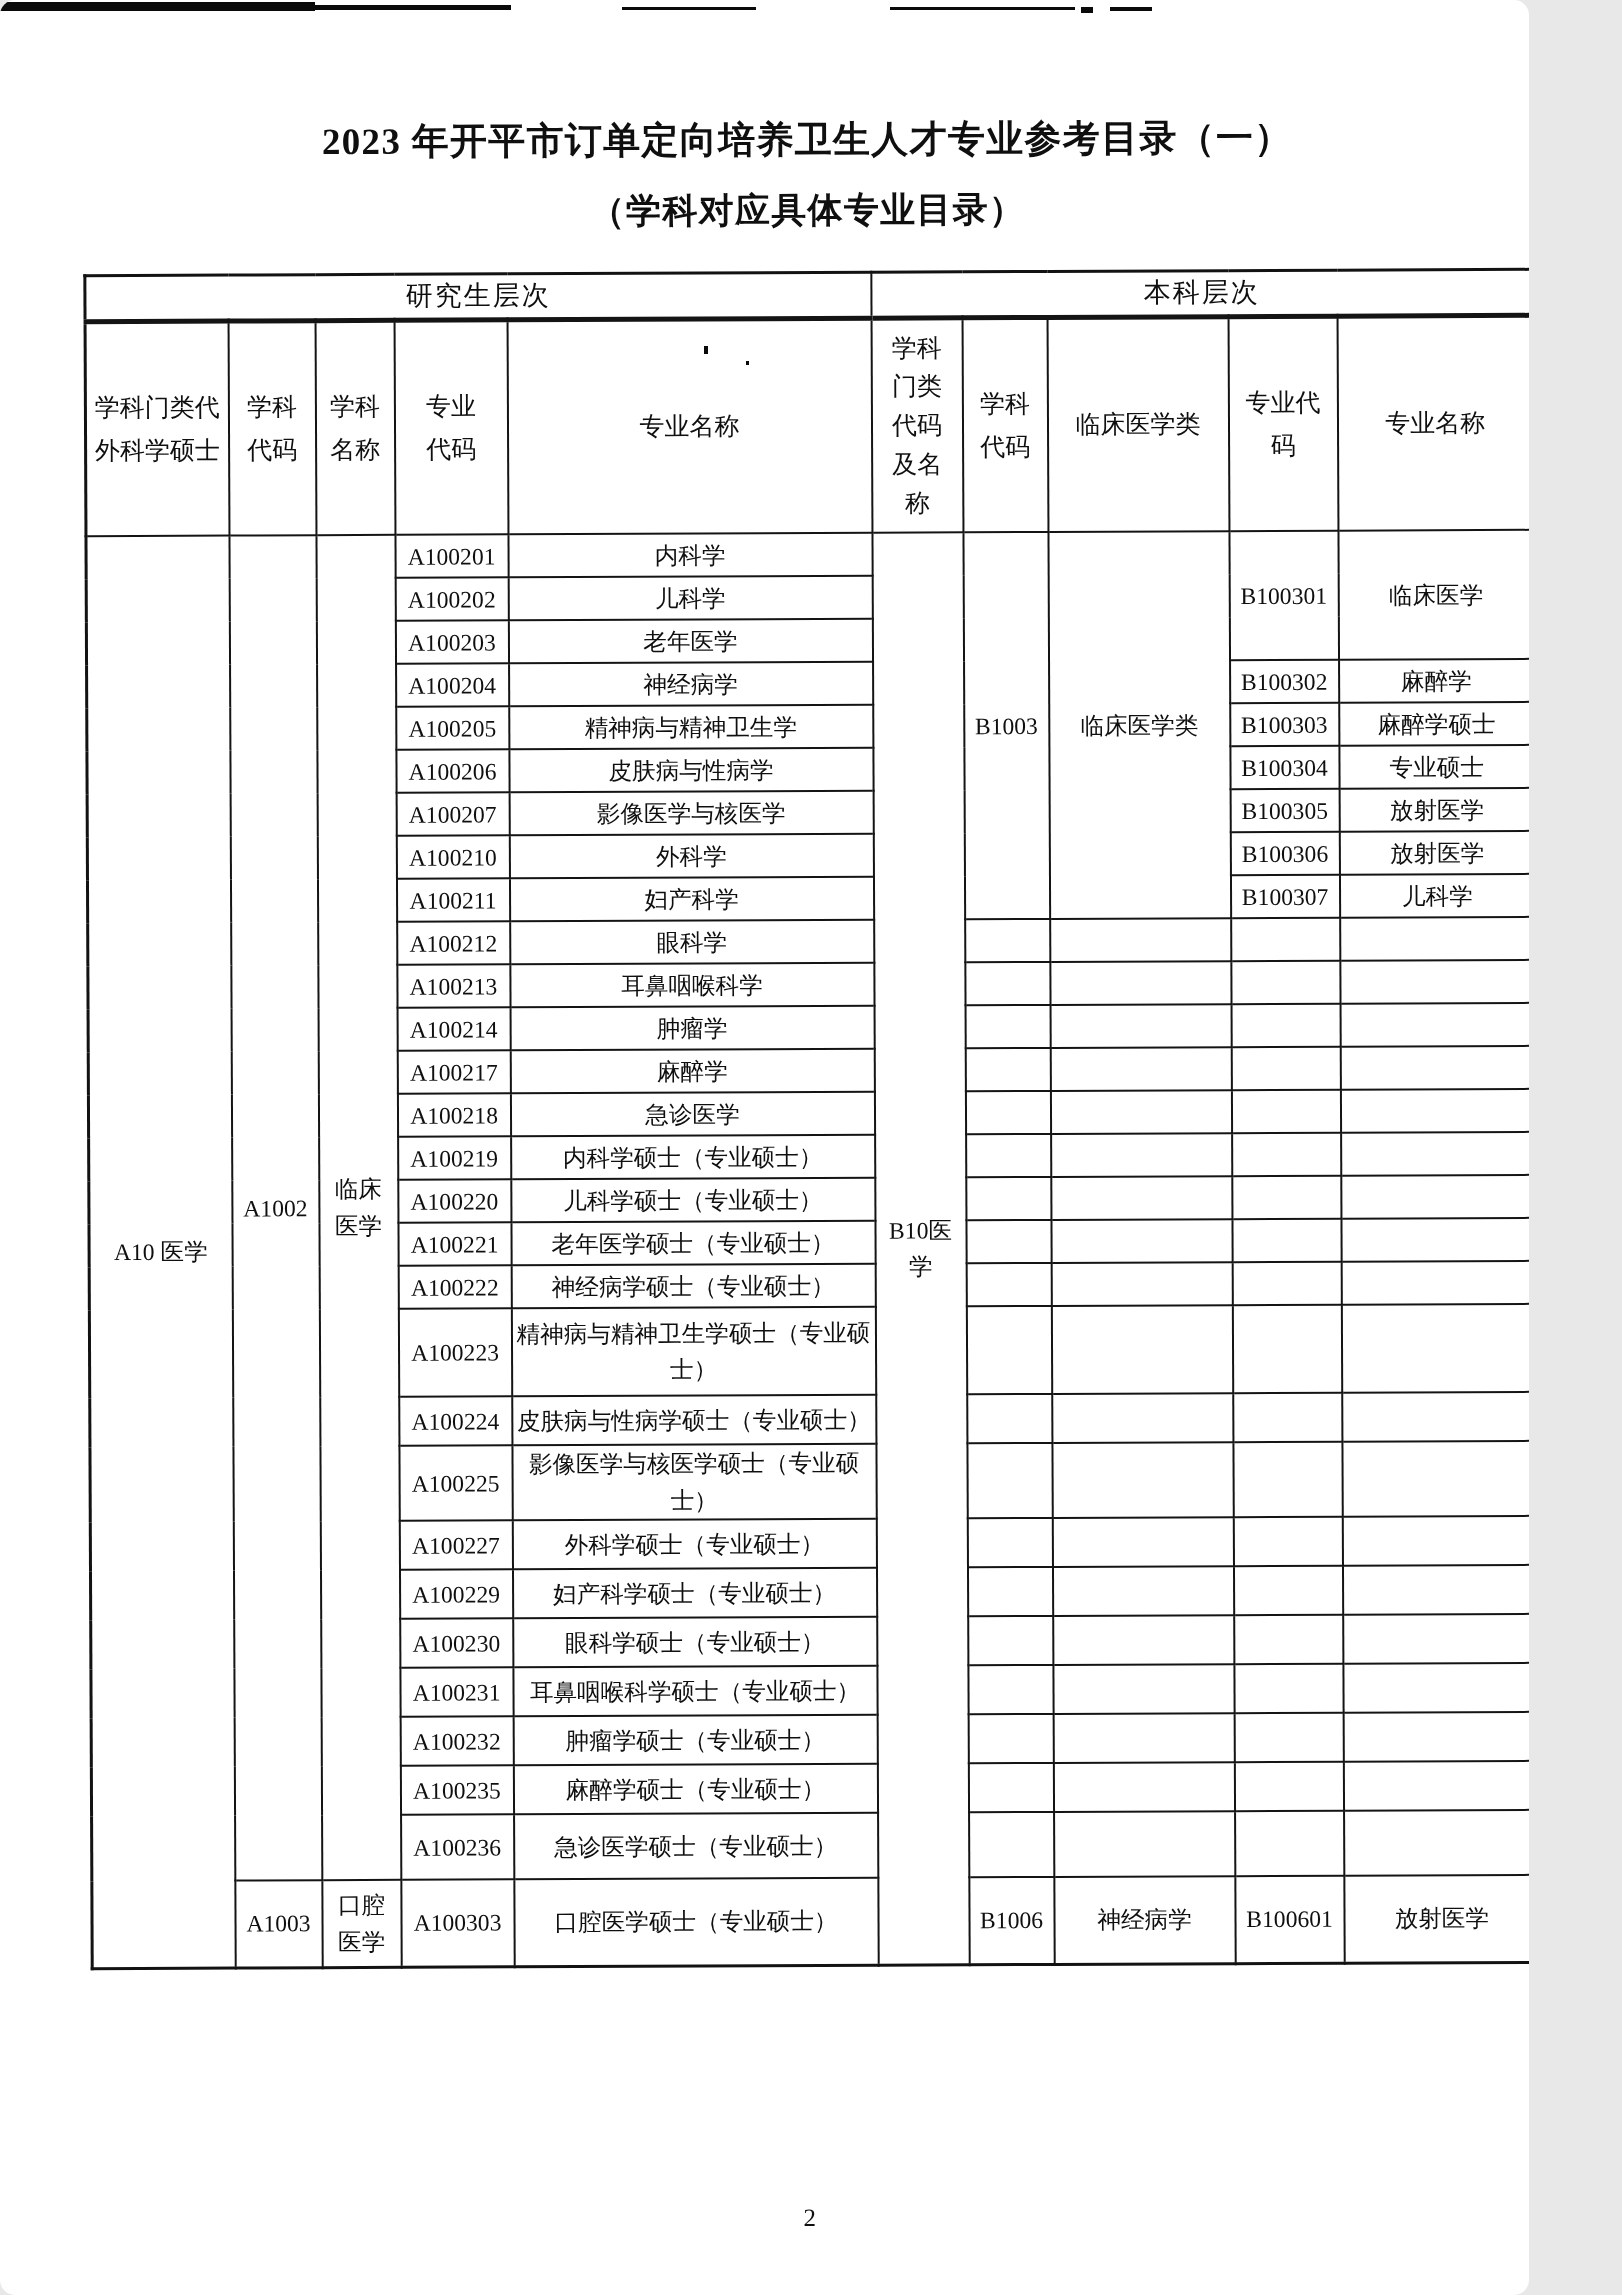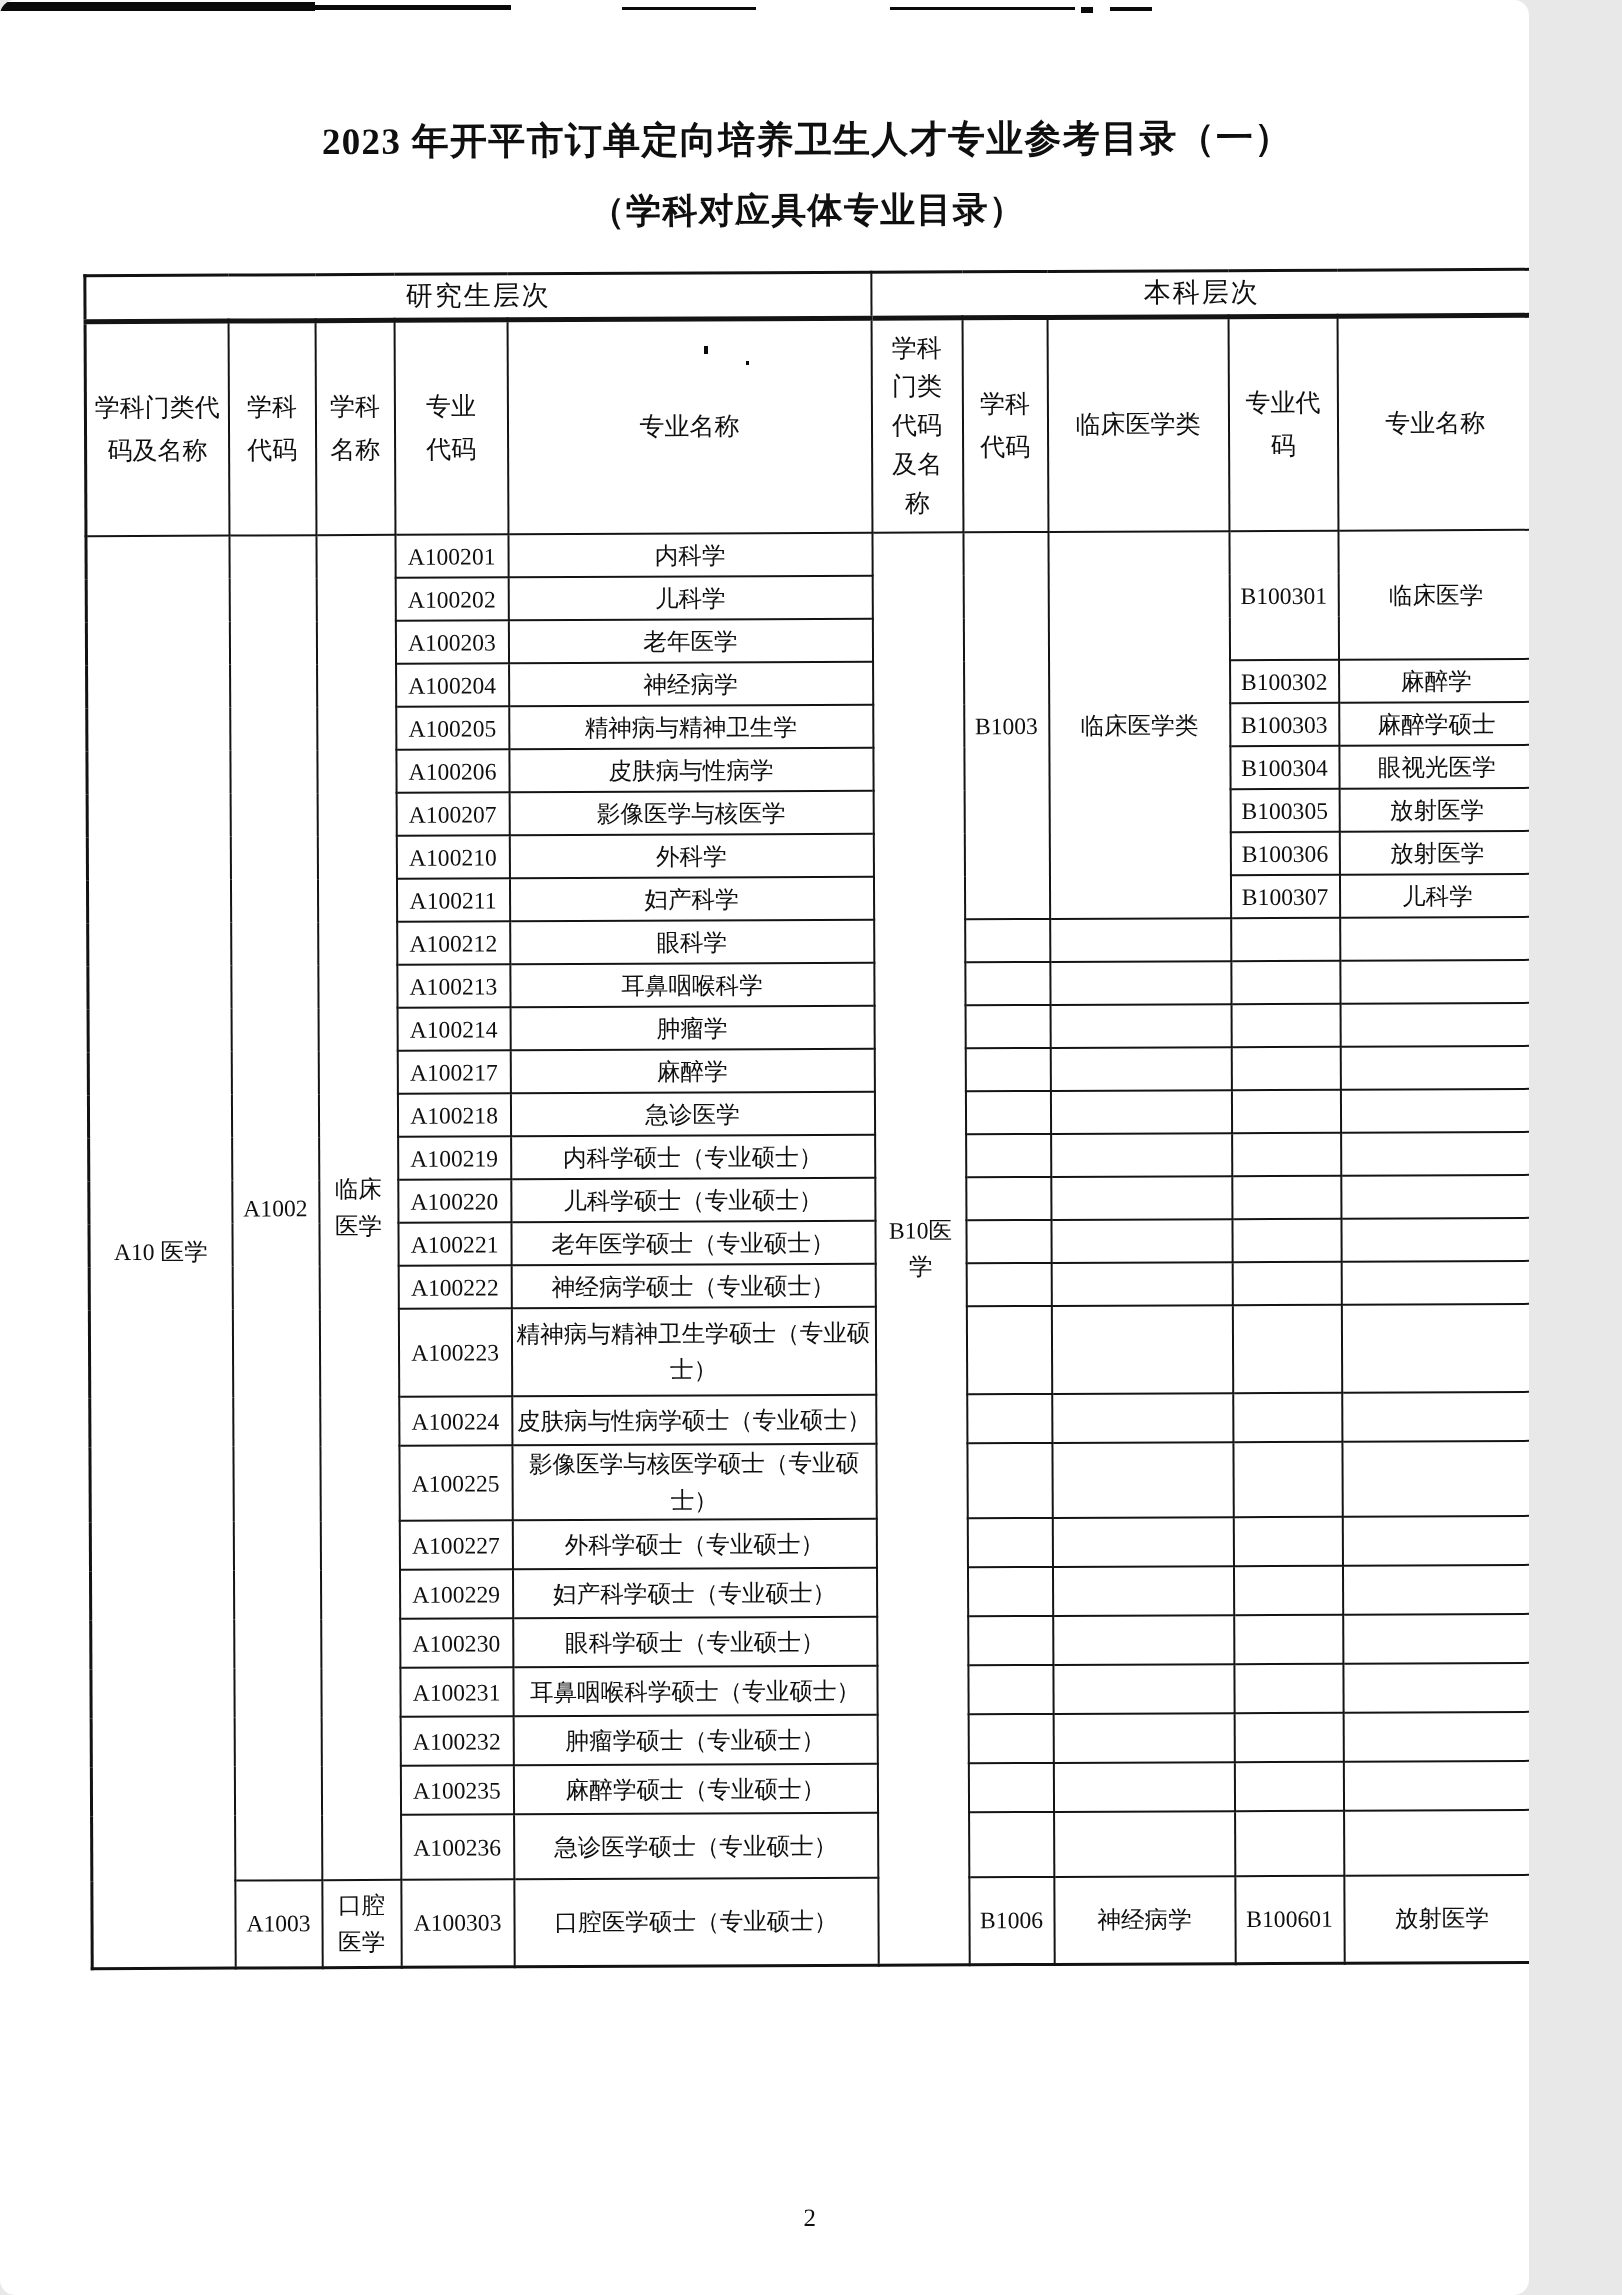--- a/index.html
+++ b/index.html
@@ -76,21 +76,21 @@
           <col style="width:109px">
           <col style="width:196px">
       </colgroup>
       <tbody>
       <tr class="band">
         <td colspan="5">研究生层次</td>
         <td colspan="5" class="sec">本科层次</td>
       </tr>
       <tr class="heads">
         <td>学科门类代
-码及名称</td>
+外科学硕士</td>
         <td>学科
 代码</td>
         <td>学科
 名称</td>
         <td>专业
 代码</td>
         <td>专业名称</td>
         <td class="sec v5">学科
 门类
 代码
@@ -135,21 +135,21 @@
       <tr class="r66">
         <td>A100205</td>
         <td class="n5">精神病与精神卫生学</td>
         <td>B100303</td>
         <td>麻醉学硕士</td>
       </tr>
       <tr class="r66">
         <td>A100206</td>
         <td class="n5">皮肤病与性病学</td>
         <td>B100304</td>
-        <td>眼视光医学</td>
+        <td>专业硕士</td>
       </tr>
       <tr class="r66">
         <td>A100207</td>
         <td class="n5">影像医学与核医学</td>
         <td>B100305</td>
         <td>放射医学</td>
       </tr>
       <tr class="r66">
         <td>A100210</td>
         <td class="n5">外科学</td>

